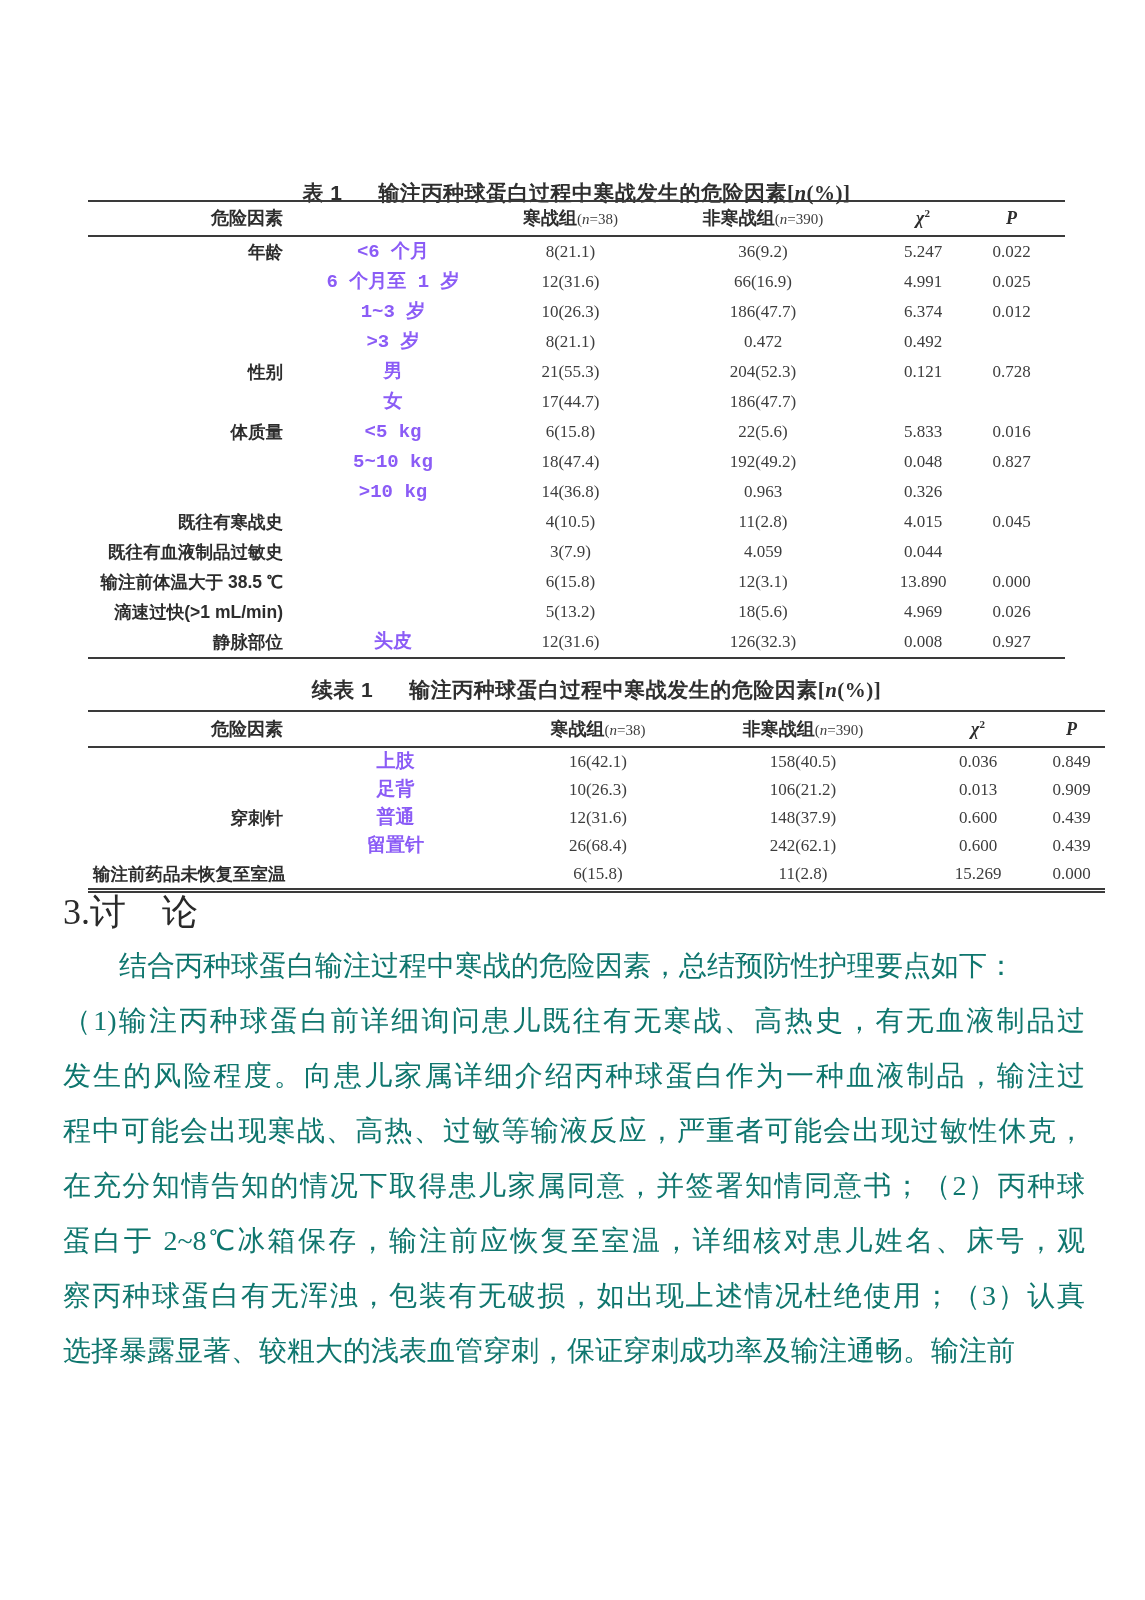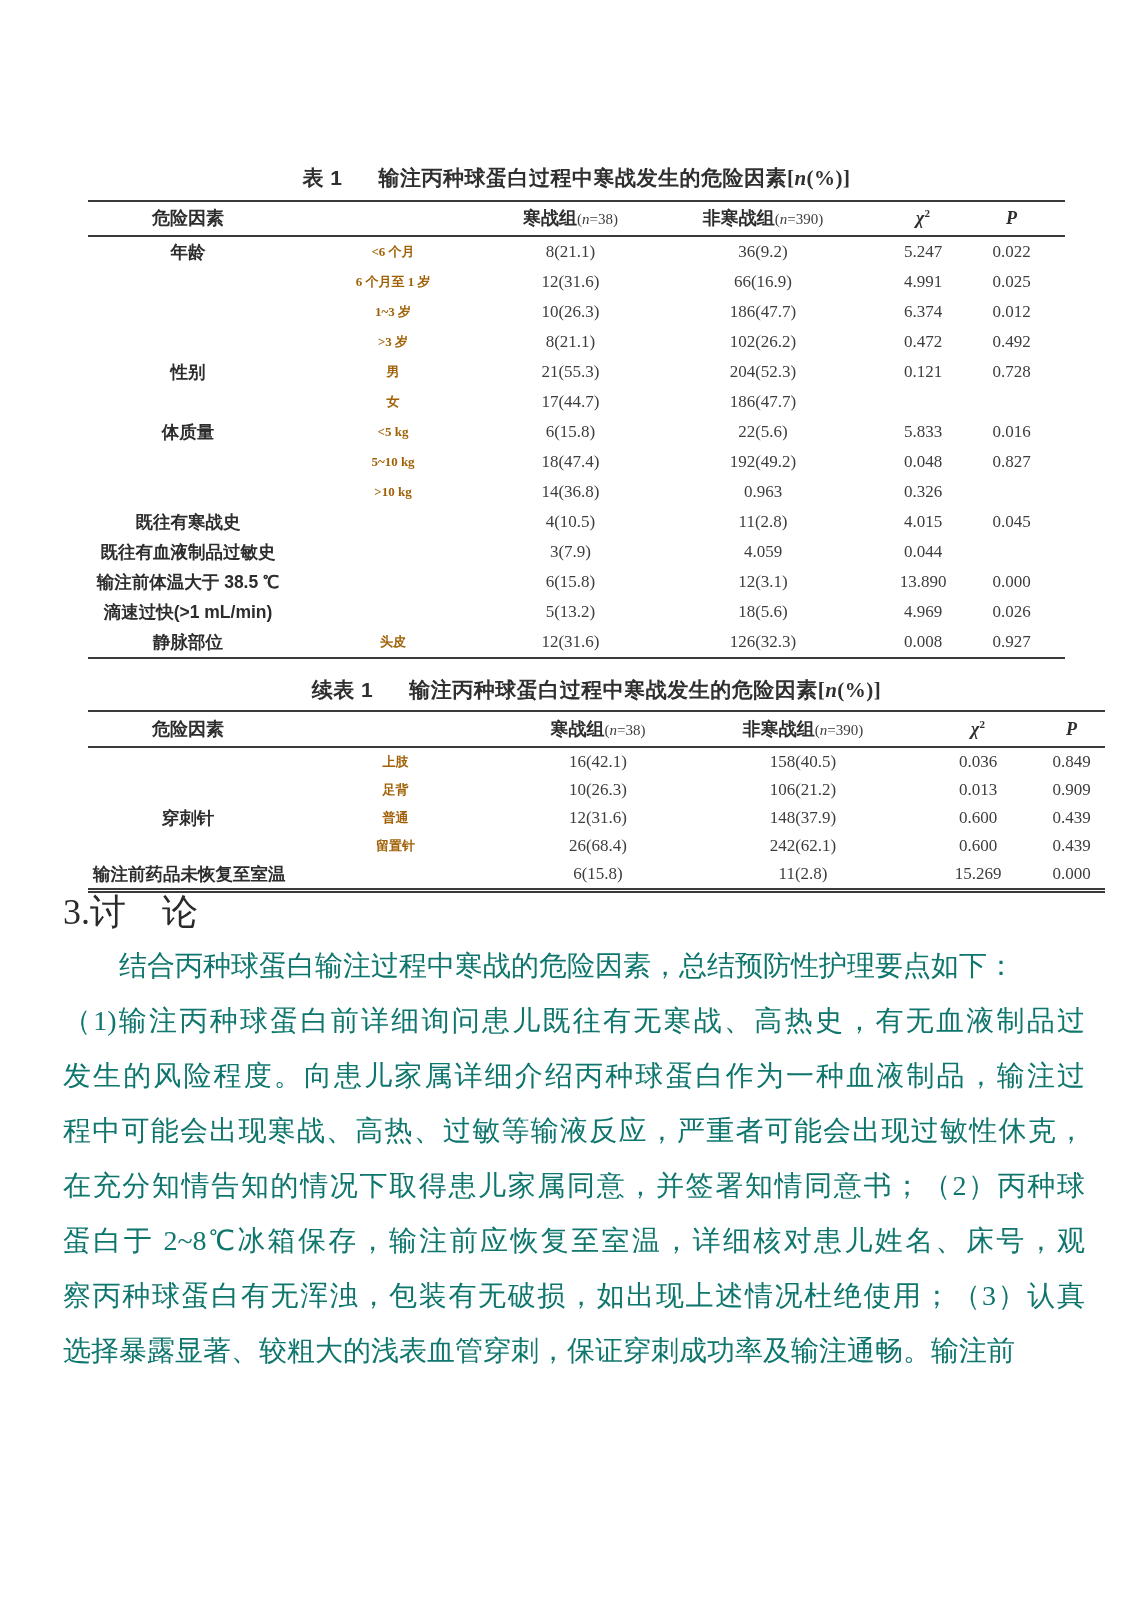--- a/index.html
+++ b/index.html
@@ -21,21 +21,21 @@
     font-size:21px;
     line-height:28px;
     color:#2f2f2f;
     font-family:"Liberation Sans", sans-serif;
     letter-spacing:.5px;
     white-space:nowrap;
   }
   .caption .cap-label { margin-right:36px; }
   .caption .cap-bracket { font-family:"Liberation Serif", serif; font-weight:bold; }
   .caption i { font-style:italic; }
-  #t1-caption { left:88px; top:164px; width:977px; }
+  #t1-caption { left:88px; top:179px; width:977px; }
   #t2-caption { left:88px; top:676px; width:1017px; }
 
   
   .dtable { position:absolute; }
   #t1 {
     left:88px; top:200px; width:977px;
     border-top:2px solid #3a3a3a;
     border-bottom:2px solid #3a3a3a;
   }
   #t2 {
@@ -44,22 +44,22 @@
     border-bottom:5px double #3a3a3a;
   }
   .trow { display:grid; }
   #t1 .trow { grid-template-columns:195px 220px 135px 250px 70px 107px; height:30px; line-height:30px; }
   #t2 .trow { grid-template-columns:195px 225px 180px 230px 120px 67px; height:28px; line-height:28px; }
   .thead.trow { border-bottom:2px solid #3a3a3a; }
   #t1 .thead.trow { height:33px; line-height:33px; }
   #t2 .thead.trow { height:34px; line-height:34px; }
 
   .tcell { white-space:nowrap; overflow:visible; }
-  .c0 { text-align:center; padding-left:5px; font-family:"Liberation Sans", sans-serif; font-weight:bold; font-size:17.5px; color:#2d2d2d; }
-  .c1 { text-align:center; font-family:Liberation Serif, serif; font-weight:bold; font-size:13px; color:#a16207; }
+  .c0 { text-align:right; padding-left:5px; font-family:"Liberation Sans", sans-serif; font-weight:bold; font-size:17.5px; color:#2d2d2d; }
+  .c1 { text-align:center; font-family:Liberation Mono, monospace; font-weight:bold; font-size:19px; color:#8b5cf6; }
   .c2,.c3,.c4,.c5 { text-align:center; font-family:"Liberation Serif", serif; font-size:17px; color:#3d3d3d; }
 
   .thead .tcell { font-family:"Liberation Sans", sans-serif; font-weight:bold; font-size:18px; color:#2d2d2d; }
   .thead .hn { font-family:"Liberation Serif", serif; font-weight:normal; font-size:15px; color:#3d3d3d; }
   .thead .hn i { font-style:italic; }
   .thead .c4, .thead .c5 { font-family:"Liberation Serif", serif; font-weight:bold; font-style:italic; font-size:18px; color:#2d2d2d; }
   .thead sup { font-size:11px; font-style:normal; line-height:0; vertical-align:super; }
 
   
   .heading {
@@ -117,21 +117,20 @@
           <div class="tcell c1">1~3 岁</div>
           <div class="tcell c2">10(26.3)</div>
           <div class="tcell c3">186(47.7)</div>
           <div class="tcell c4">6.374</div>
           <div class="tcell c5">0.012</div>
         </div>
         <div class="trow">
           <div class="tcell c0"></div>
           <div class="tcell c1">&gt;3 岁</div>
           <div class="tcell c2">8(21.1)</div>
-          <div class="tcell c3">102(26.2)</div>
           <div class="tcell c4">0.472</div>
           <div class="tcell c5">0.492</div>
         </div>
         <div class="trow">
           <div class="tcell c0">性别</div>
           <div class="tcell c1">男</div>
           <div class="tcell c2">21(55.3)</div>
           <div class="tcell c3">204(52.3)</div>
           <div class="tcell c4">0.121</div>
           <div class="tcell c5">0.728</div>

